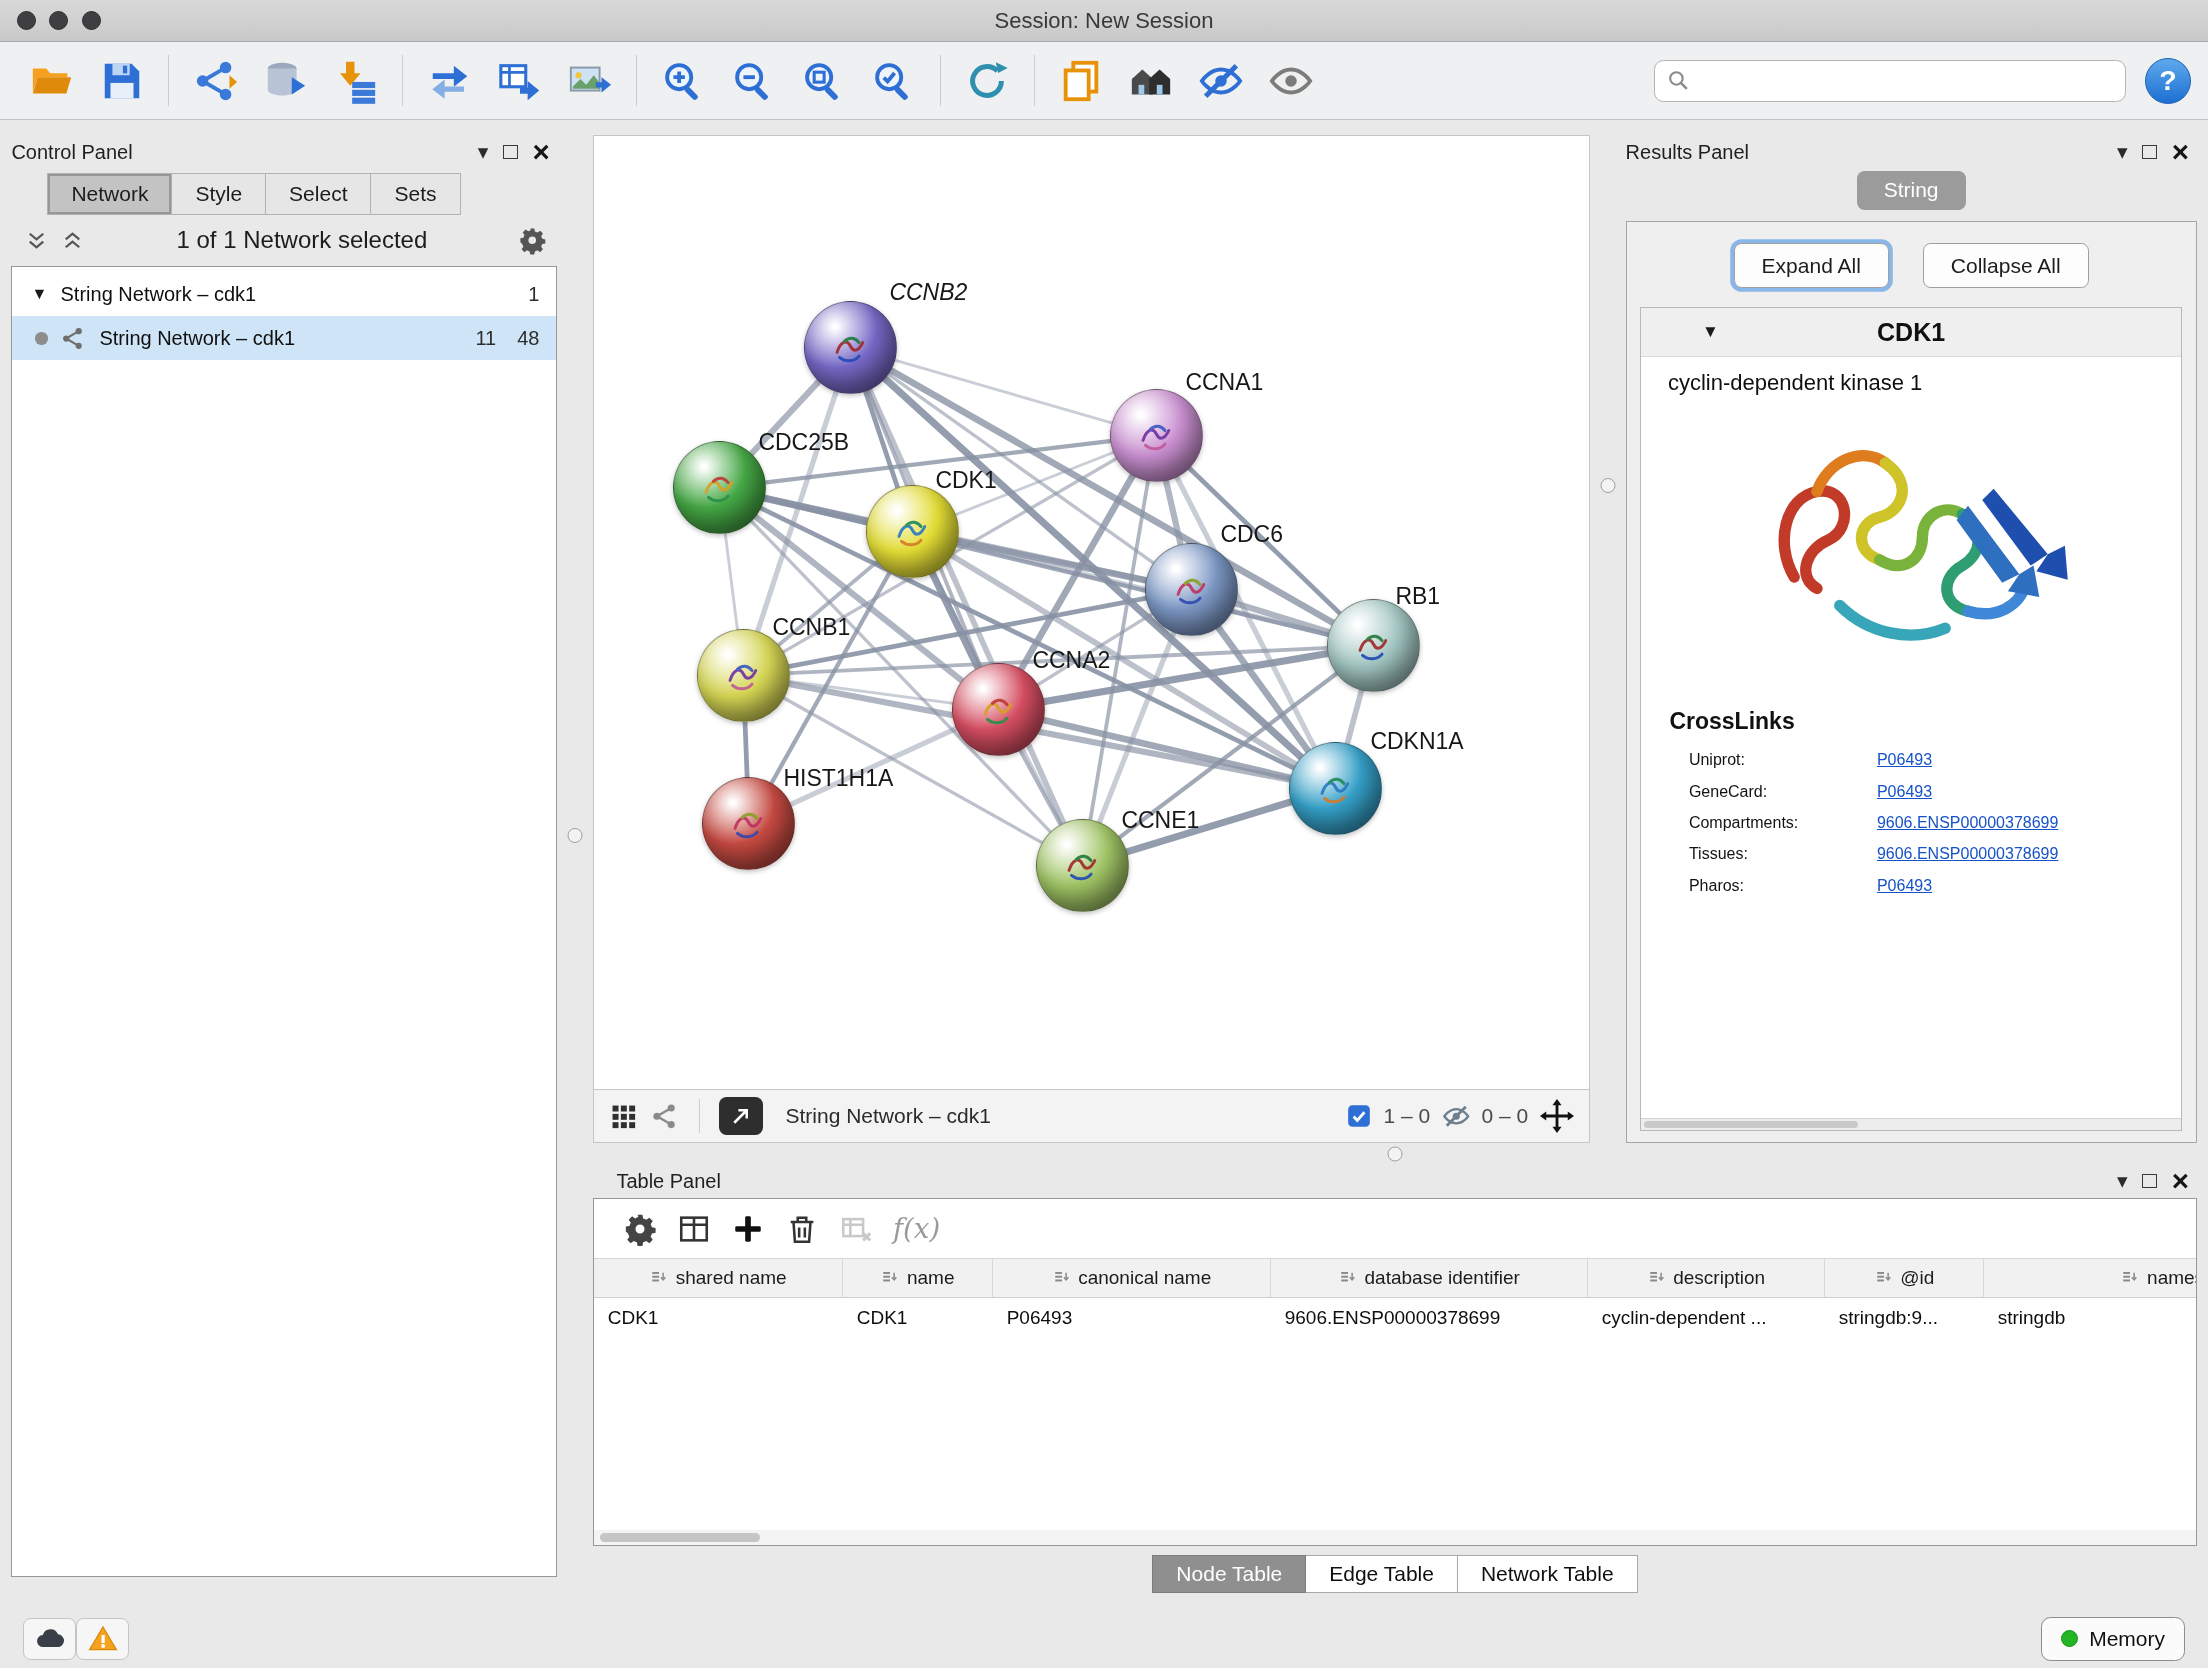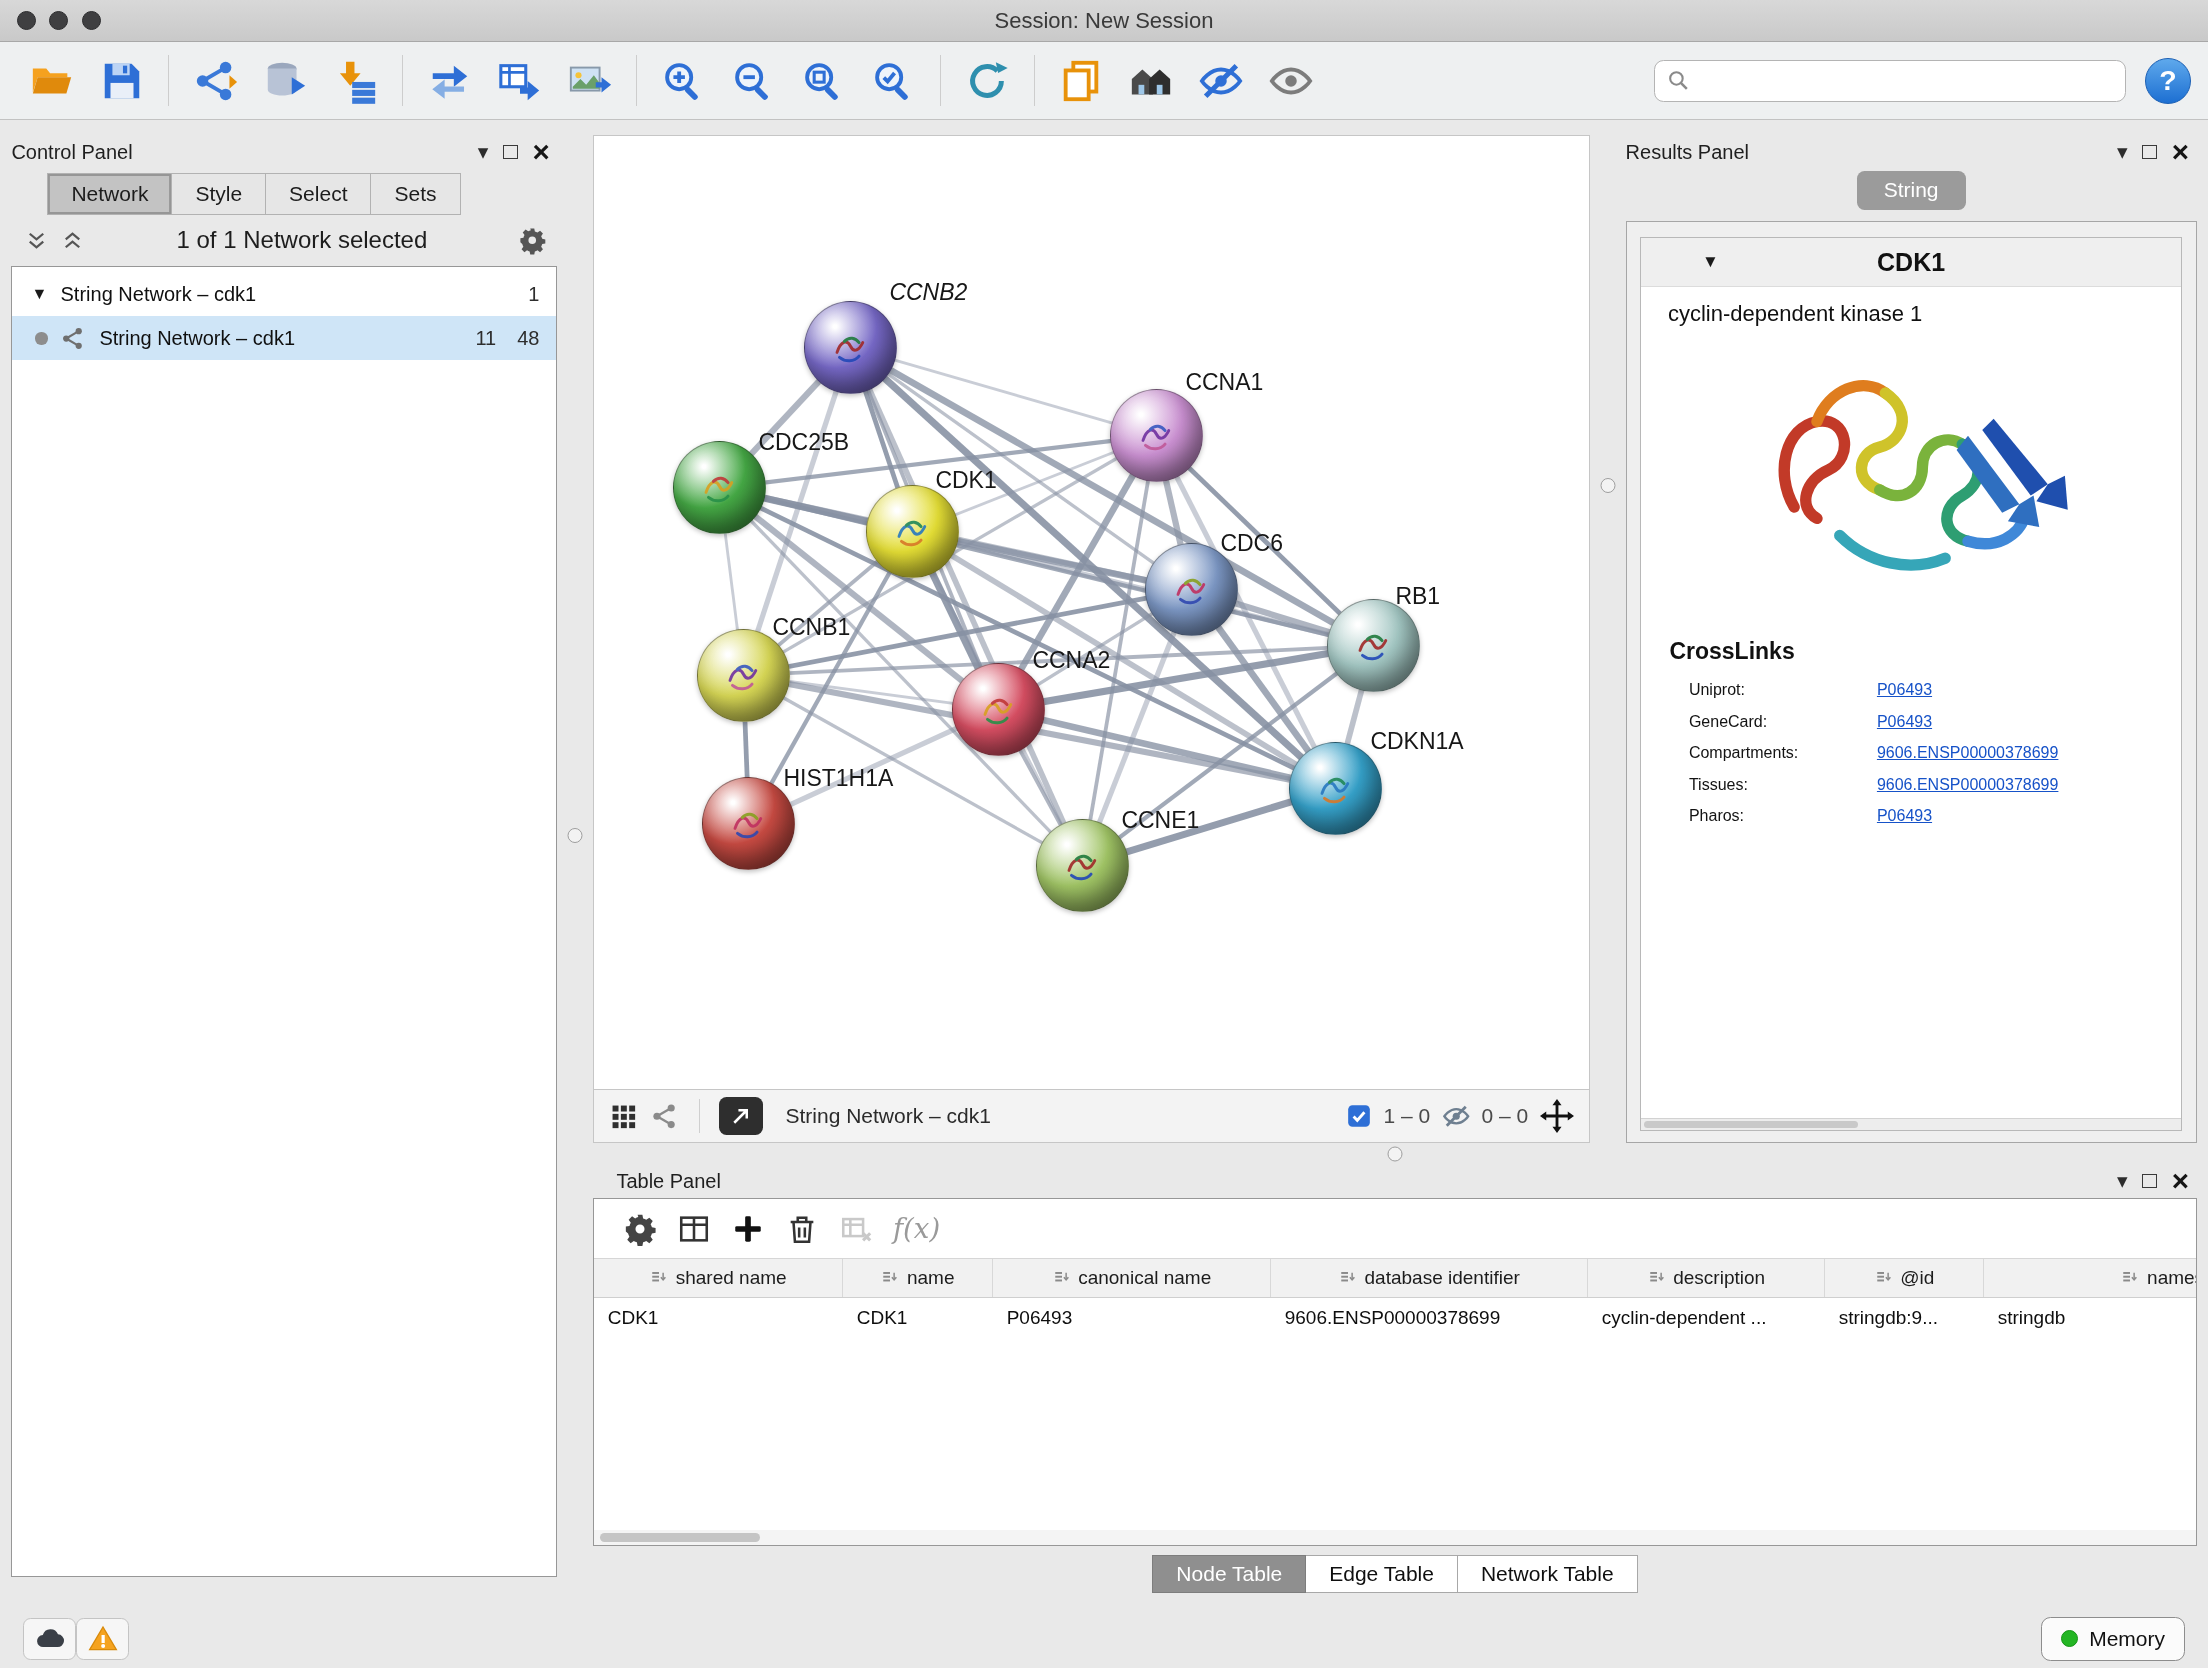--- a/index.html
+++ b/index.html
@@ -417,21 +417,21 @@
             <div class="node-label" style="left: 341px; top: 331px;">CDK1</div>
             <div class="node" style="left: 551px; top: 407px; background: radial-gradient(circle at 33% 27%, rgb(255, 255, 255) 2%, rgb(124, 151, 196) 46%, rgb(68, 83, 108) 100%);">
               <svg viewBox="0 0 40 40" width="49" height="49" style="opacity:.9">
                 <g fill="none" stroke-width="2.4" stroke-linecap="round">
                   <path d="M9 24c3-9 8-11 11-5s7 3 10-3" stroke="#c03060"></path>
                   <path d="M11 28c5 4 12 4 16-1" stroke="#3048b0"></path>
                   <path d="M15 15c4-4 9-3 12 1" stroke="#88a020"></path>
                 </g>
               </svg>
             </div>
-            <div class="node-label" style="left: 626px; top: 394px;">CDC6</div>
+            <div class="node-label" style="left: 626px; top: 385px;">CDC6</div>
             <div class="node" style="left: 733px; top: 463px; background: radial-gradient(circle at 33% 27%, rgb(255, 255, 255) 2%, rgb(162, 198, 194) 46%, rgb(89, 109, 107) 100%);">
               <svg viewBox="0 0 40 40" width="49" height="49" style="opacity:.9">
                 <g fill="none" stroke-width="2.4" stroke-linecap="round">
                   <path d="M9 24c3-9 8-11 11-5s7 3 10-3" stroke="#a02828"></path>
                   <path d="M11 28c5 4 12 4 16-1" stroke="#2248b8"></path>
                   <path d="M15 15c4-4 9-3 12 1" stroke="#1f7a3c"></path>
                 </g>
               </svg>
             </div>
             <div class="node-label" style="left: 801px; top: 447px;">RB1</div>
@@ -541,20 +541,24 @@
         <div class="phead">
           <span>Results Panel</span>
           <span class="pctrls">
             <span class="hc caret">▾</span>
             <span class="hc floatbox"></span>
             <span class="hc close">×</span>
           </span>
         </div>
         <div class="stringbadge">String</div>
         <div class="resbox">
+          <div class="resbtns">
+            <div class="rbtn focus">Expand All</div>
+            <div class="rbtn">Collapse All</div>
+          </div>
           <div class="rescard">
             <div class="cardhead">
               <span class="ccaret">▼</span>
               <span class="cname">CDK1</span>
             </div>
             <div class="carddesc">cyclin-dependent kinase 1</div>
             <svg class="proteinimg" viewBox="0 0 220 200" width="314" height="285">
               <g fill="none" stroke-linecap="round">
                 <path d="M28 120 C14 96 22 64 44 60 C66 56 70 86 52 94 C36 101 30 120 44 128" stroke="#c23a28" stroke-width="8"></path>
                 <path d="M44 60 C52 38 76 28 92 40" stroke="#df7d1e" stroke-width="8"></path>

